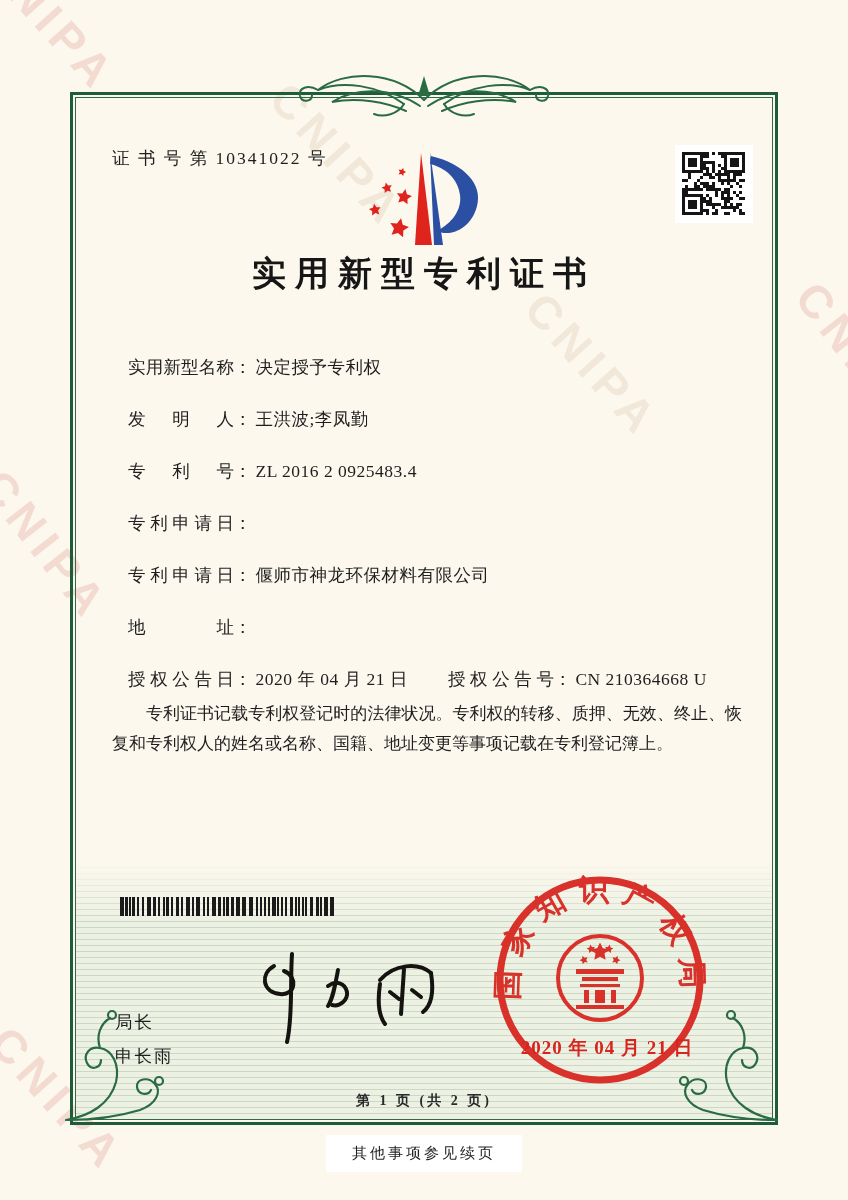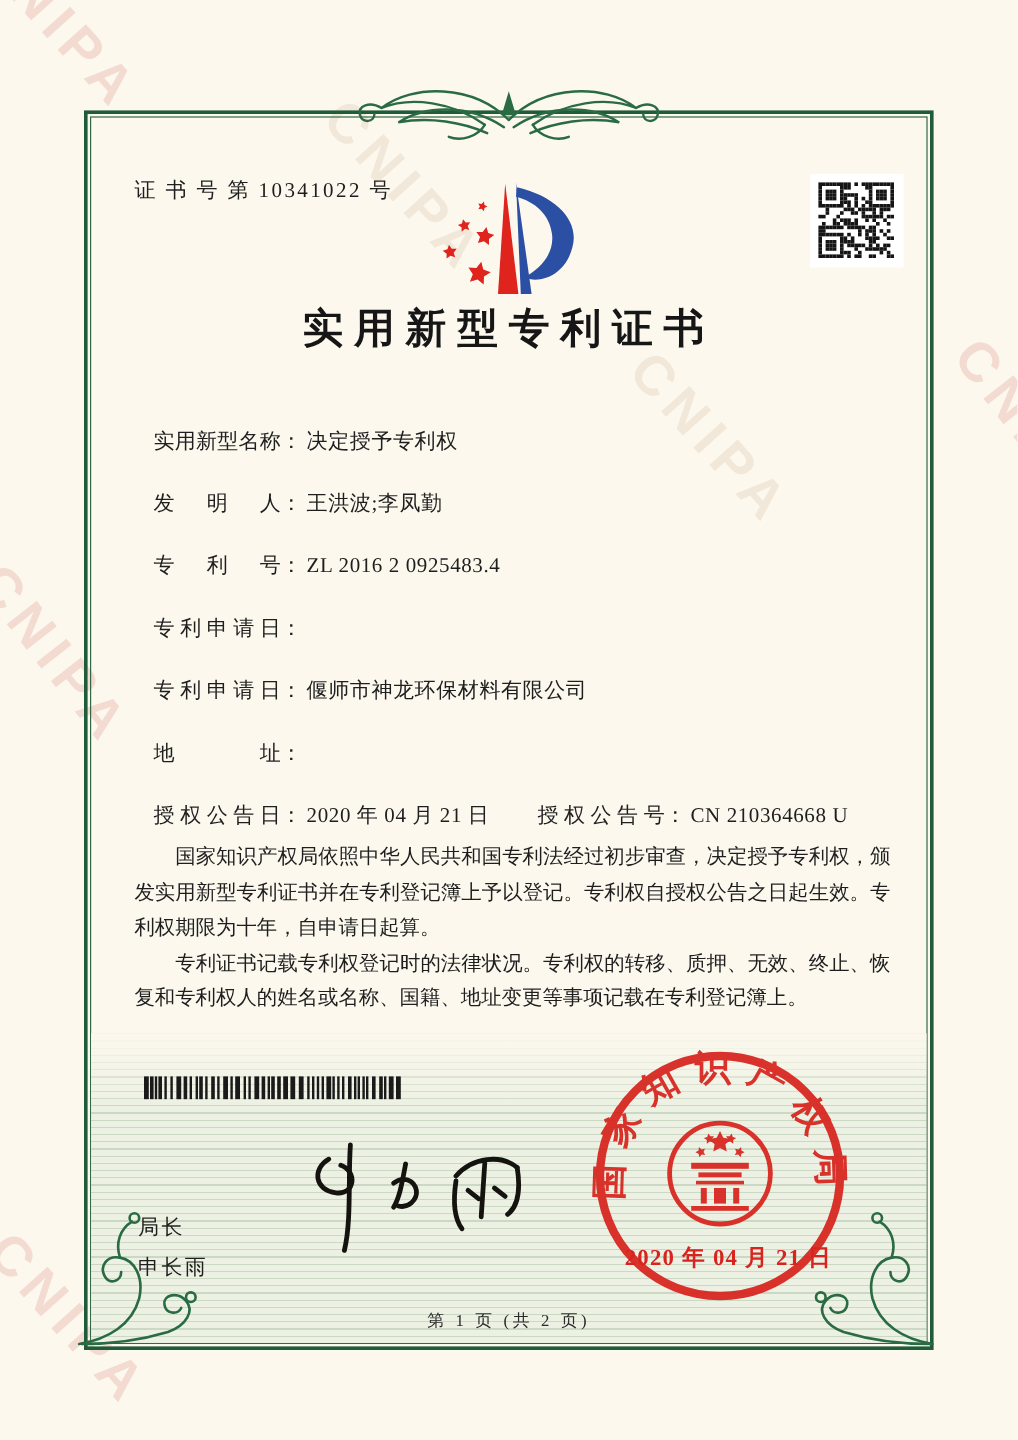--- a/index.html
+++ b/index.html
@@ -59,21 +59,21 @@
   .barcode{position:absolute;left:120px;top:897px;width:218px;height:19px;display:flex;align-items:stretch;}
   .barcode b{display:block;background:#1a1a1a;height:100%;}
   .issuer{position:absolute;left:115px;top:1010px;font-size:17.5px;}
   .issuer div{margin-bottom:10px;letter-spacing:2px;}
   .signature{position:absolute;left:232px;top:942px;width:215px;height:105px;}
   .seal{position:absolute;left:492px;top:872px;width:216px;height:216px;}
   .seal-date{
     position:absolute;left:512px;top:1035px;width:190px;text-align:center;
     font-size:19px;color:#d7241e;letter-spacing:1px;font-weight:bold;white-space:nowrap;
   }
-  .page-info{position:absolute;left:0;right:0;top:1092px;text-align:center;font-size:14px;letter-spacing:3px;color:#2a2a2a;}
+  .page-info{position:absolute;left:0;right:0;top:1092px;text-align:center;font-size:14px;letter-spacing:3px;color:#2a2a2a;font-weight:bold;}
   .continuation{
     position:absolute;left:50%;transform:translateX(-50%);top:1135px;
     background:#fff;padding:9px 26px;font-size:15px;letter-spacing:3px;white-space:nowrap;
   }
 </style>
 </head>
 <body>
 
 <div class="page">
 
@@ -638,21 +638,20 @@
           <span class="fvalue">2020 年 04 月 21 日</span>
         <span class="grant-group">
           <span class="flabel">授权公告号</span>
             <span class="fcolon">：</span>
             <span class="fvalue">CN 210364668 U</span>
         </span>
       </div>
     </div>
 
     <div class="body-text">
-      <p>国家知识产权局依照中华人民共和国专利法经过初步审查，决定授予专利权，颁发实用新型专利证书并在专利登记簿上予以登记。专利权自授权公告之日起生效。专利权期限为十年，自申请日起算。</p>
       <p>专利证书记载专利权登记时的法律状况。专利权的转移、质押、无效、终止、恢复和专利权人的姓名或名称、国籍、地址变更等事项记载在专利登记簿上。</p>
     </div>
 
     <div class="barcode" id="barcode">
         <b style="width: 4px; margin-right: 1px;"></b>
         <b style="width: 3px; margin-right: 1px;"></b>
         <b style="width: 2px; margin-right: 1px;"></b>
         <b style="width: 3px; margin-right: 2px;"></b>
         <b style="width: 2px; margin-right: 3px;"></b>
         <b style="width: 2px; margin-right: 3px;"></b>
@@ -741,15 +740,16 @@
           <rect x="92" y="118" width="5" height="13"></rect>
           <rect x="103" y="118" width="10" height="13"></rect>
           <rect x="119" y="118" width="5" height="13"></rect>
           <rect x="84" y="133" width="48" height="4"></rect>
         </g>
       </svg>
     </div>
     <div class="seal-date">2020 年 04 月 21 日</div>
 
     <div class="page-info">第 1 页 (共 2 页)</div>
+    <div class="continuation">其他事项参见续页</div>
 
   </div>
 </div>
 
 </body></html>

